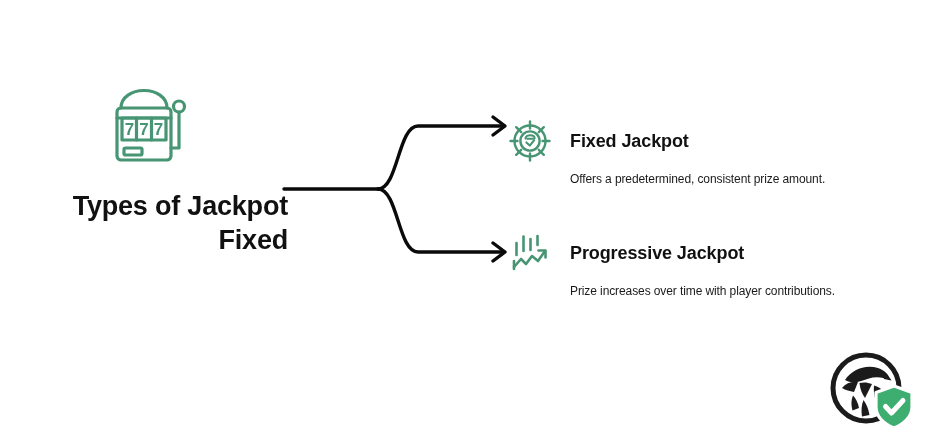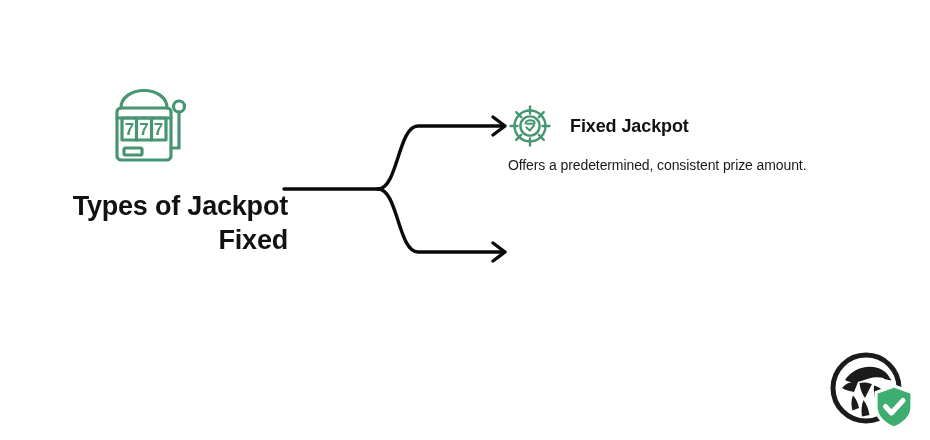--- a/index.html
+++ b/index.html
@@ -51,21 +51,21 @@
     left: 282px;
     top: 104px;
     width: 235px;
     height: 170px;
   }
 
   
   .item {
     position: absolute;
   }
-  .item-1 { left: 508px; top: 104px; }
+  .item-1 { left: 508px; top: 119px; }
   .item-2 { left: 508px; top: 231px; }
 
   .item-head {
     display: flex;
     align-items: center;
     height: 44px;
   }
   .item-icon {
     width: 44px;
     height: 44px;
@@ -74,22 +74,23 @@
   }
   .item-title {
     margin-left: 18px;
     font-size: 18px;
     font-weight: bold;
     color: #111111;
     white-space: nowrap;
     letter-spacing: -0.1px;
   }
   .item-desc {
+    margin-left: 62px;
     margin-top: 8px;
-    font-size: 14px;
+    font-size: 12px;
     line-height: 1.42;
     color: #1a1a1a;
     max-width: 330px;
     letter-spacing: -0.1px;
   }
 
   
   .logo {
     position: absolute;
     left: 828px;
@@ -170,20 +171,41 @@
           <path d="M17.6 19.6 C17.6 17.4, 19.6 16.2, 22.3 16.2 C25 16.2, 26.6 17.6, 26.6 19.2"></path>
           <path d="M18.4 23.4 L21.8 26.6 L26.2 21.2"></path>
           <line x1="19.4" y1="19.8" x2="25.2" y2="19.8"></line>
         </g>
       </svg>
       <div class="item-title">Fixed Jackpot</div>
     </div>
     <div class="item-desc">Offers a predetermined, consistent prize amount.</div>
   </div>
 
+  <div class="item item-2">
+    <div class="item-head">
+      <svg class="item-icon" viewBox="0 0 44 44">
+        <g fill="none" stroke="#479573" stroke-width="2.6" stroke-linecap="round" stroke-linejoin="round">
+
+          <line x1="8.5" y1="12" x2="8.5" y2="24"></line>
+          <line x1="15.5" y1="5.5" x2="15.5" y2="20"></line>
+          <line x1="22.5" y1="8" x2="22.5" y2="19"></line>
+          <line x1="29.5" y1="5" x2="29.5" y2="14"></line>
+
+          <path d="M6 36 L13 28 L18 33 L24 25 L30 30 L37 20"></path>
+
+          <path d="M30.5 19.5 L37.5 19.5 L37.5 26.5"></path>
+
+          <line x1="6" y1="30" x2="6" y2="38"></line>
+        </g>
+      </svg>
+      <div class="item-title">Progressive Jackpot</div>
+    </div>
+    <div class="item-desc">Prize increases over time with player contributions.</div>
+  </div>
 
   <svg class="logo" viewBox="0 0 86 80">
 
     <circle cx="38" cy="36" r="33" fill="none" stroke="#1b1b1b" stroke-width="5"></circle>
     <g fill="#1b1b1b">
 
       <path d="M17 28 C24 17, 38 12, 50 16 C57 18.3, 61 23, 62 28 C55 25, 47 24.5, 41 26.5 C33 29, 25 33, 17 28 Z"></path>
       <path d="M14 36 C18 31, 24 29, 30 30 L26 40 C22 39, 17.5 38.5, 14 36 Z"></path>
       <path d="M31.5 31 C36 30, 40 30.5, 44 32 L37 46 C34 42, 32 37, 31.5 31 Z"></path>
       <path d="M46 33.5 C50 34.6, 53 36.5, 55.5 39 L47.5 48 C46 43.5, 45.5 38.5, 46 33.5 Z"></path>

